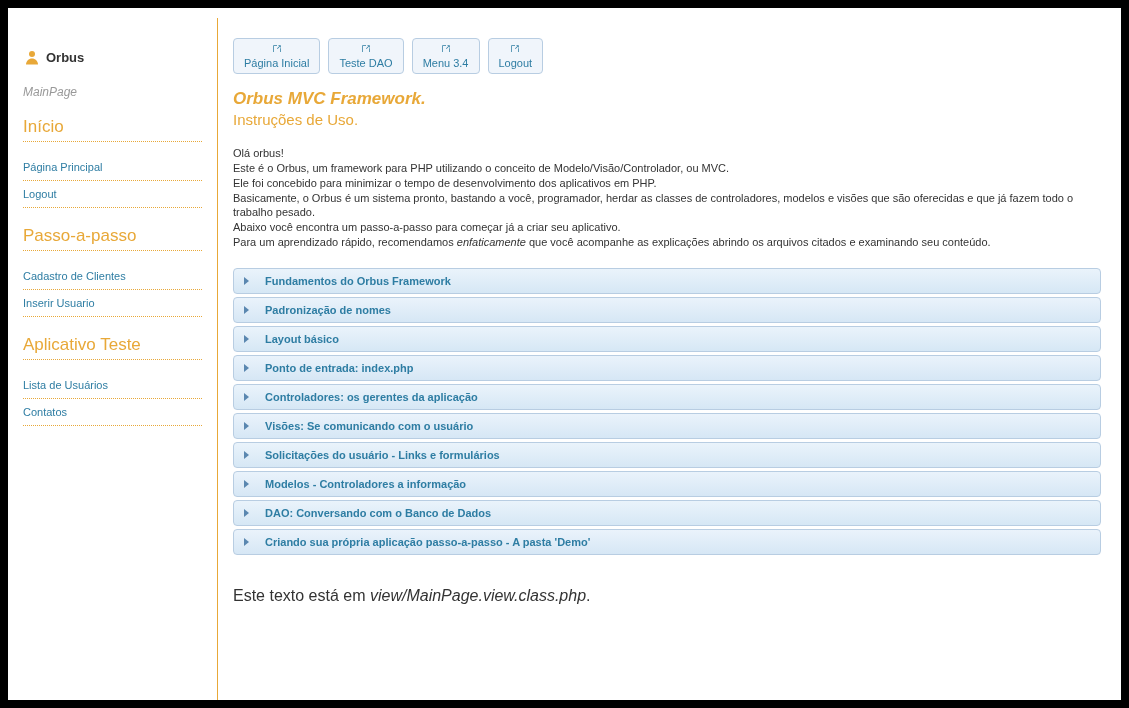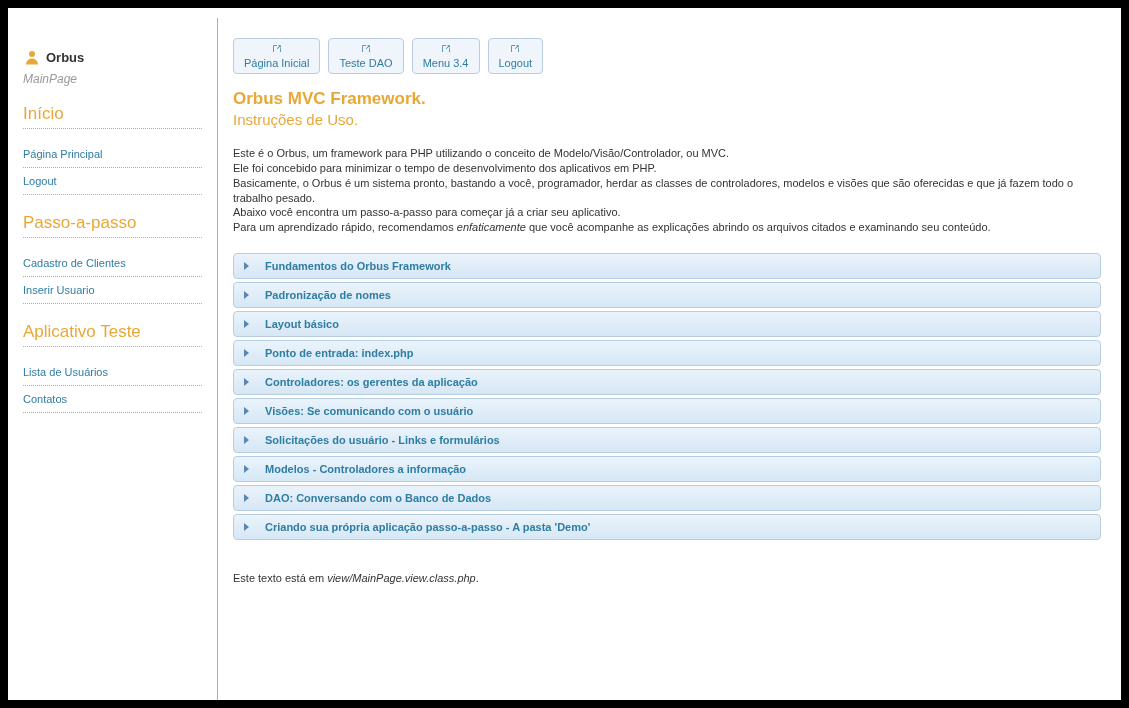--- a/index.html
+++ b/index.html
@@ -1,39 +1,39 @@
 <!DOCTYPE html>
 <html><head>
 <meta charset="utf-8">
 <style>
 * { margin:0; padding:0; box-sizing:border-box; }
 body { background:#000; font-family:Verdana,Arial,sans-serif; font-size:12px; color:#333; }
 .frame { background:#fff; width:1113px; height:692px; margin:8px auto; position:relative; overflow:hidden; }
 .container { display:flex; height:100%; padding:10px 0 0 0; }
 .sidebar { width:210px; padding:30px 15px 0 15px; border-right:1px solid #e8a838; }
-.logo { display:flex; align-items:center; gap:5px; margin-bottom:6px; }
+.logo { display:flex; align-items:center; gap:5px; margin-bottom:19px; }
 .logo-icon { width:18px; height:18px; }
 .logo-text { font-weight:bold; color:#333; font-size:13px; }
 .subtitle { color:#999; font-style:italic; font-size:12px; margin-bottom:18px; }
 .section-title { color:#e8a838; font-size:17px; font-weight:normal; margin:18px 0 12px 0; border-bottom:1px dotted #e8a838; padding-bottom:4px; }
 .menu-link { display:block; color:#2e7da3; font-size:11px; padding:7px 0; border-bottom:1px dotted #e8a838; text-decoration:none; cursor:pointer; }
 .content { flex:1; padding:20px 20px 0 15px; overflow:auto; }
 .toolbar { display:flex; gap:8px; margin-bottom:15px; }
 .btn { display:inline-flex; align-items:center; gap:2px; padding:4px 10px; background:#f0f5fb; border:1px solid #b8cde2; border-radius:4px; color:#2e7da3; font-size:11px; cursor:pointer;flex-direction:column; }
 .btn svg { width:12px; height:12px; }
-h2.heading1 { color:#e8a838; font-size:17px; font-weight:bold; margin-bottom:2px; }
+h2.heading1 { color:#e8a838; font-size:17px; font-weight:bold; margin-bottom:2px;font-style:italic; }
 h3.heading2 { color:#e8a838; font-size:15px; font-weight:normal; margin-bottom:18px; }
 .intro p { font-size:11px; line-height:1.35; color:#333; margin:0; }
 .intro { margin-bottom:18px; }
 .emph { font-style:italic; }
 .accordion { display:flex; flex-direction:column; gap:1px; }
 .acc-item { background:linear-gradient(to bottom,#eaf3fb,#d6e7f5); border:1px solid #b8cde2; border-radius:4px; padding:6px 10px; display:flex; align-items:center; gap:16px; cursor:pointer; margin-bottom:2px; }
 .acc-item .tri { width:0; height:0; border-top:4px solid transparent; border-bottom:4px solid transparent; border-left:5px solid #5a87b0; }
 .acc-item span.lbl { color:#2e7da3; font-size:11px; font-weight:bold; }
-.footer-note { font-size:11px; color:#333; margin-top:30px; }
+.footer-note { font-size:16px; color:#333; margin-top:30px; }
 .footer-note .emph { font-style:italic; }
 </style>
 </head>
 <body>
 
 <div class="frame">
   <div class="container">
 
     <div class="sidebar">
       <div class="logo">
@@ -83,20 +83,21 @@
               <path d="M3 3h5v1H4v8h8V7h1v5H3V3zm7 0h3v3h-1V4.7L8.7 8 8 7.3 11.3 4H10V3z" fill="#2e7da3"></path>
             </svg>
           <span>Logout</span>
         </button>
       </div>
 
       <h2 class="heading1">Orbus MVC Framework.</h2>
       <h3 class="heading2">Instruções de Uso.</h3>
 
       <div class="intro">
+        <p>Olá orbus!</p>
         <p>Este é o Orbus, um framework para PHP utilizando o conceito de Modelo/Visão/Controlador, ou MVC.</p>
         <p>Ele foi concebido para minimizar o tempo de desenvolvimento dos aplicativos em PHP.</p>
         <p>Basicamente, o Orbus é um sistema pronto, bastando a você, programador, herdar as classes de controladores, modelos e visões que são oferecidas e que já fazem todo o trabalho pesado.</p>
         <p>Abaixo você encontra um passo-a-passo para começar já a criar seu aplicativo.</p>
         <p><span>Para um aprendizado rápido, recomendamos </span><span class="emph">enfaticamente</span><span> que você acompanhe as explicações abrindo os arquivos citados e examinando seu conteúdo.</span></p>
       </div>
 
       <div class="accordion">
         <div class="acc-item">
             <span class="tri"></span>

